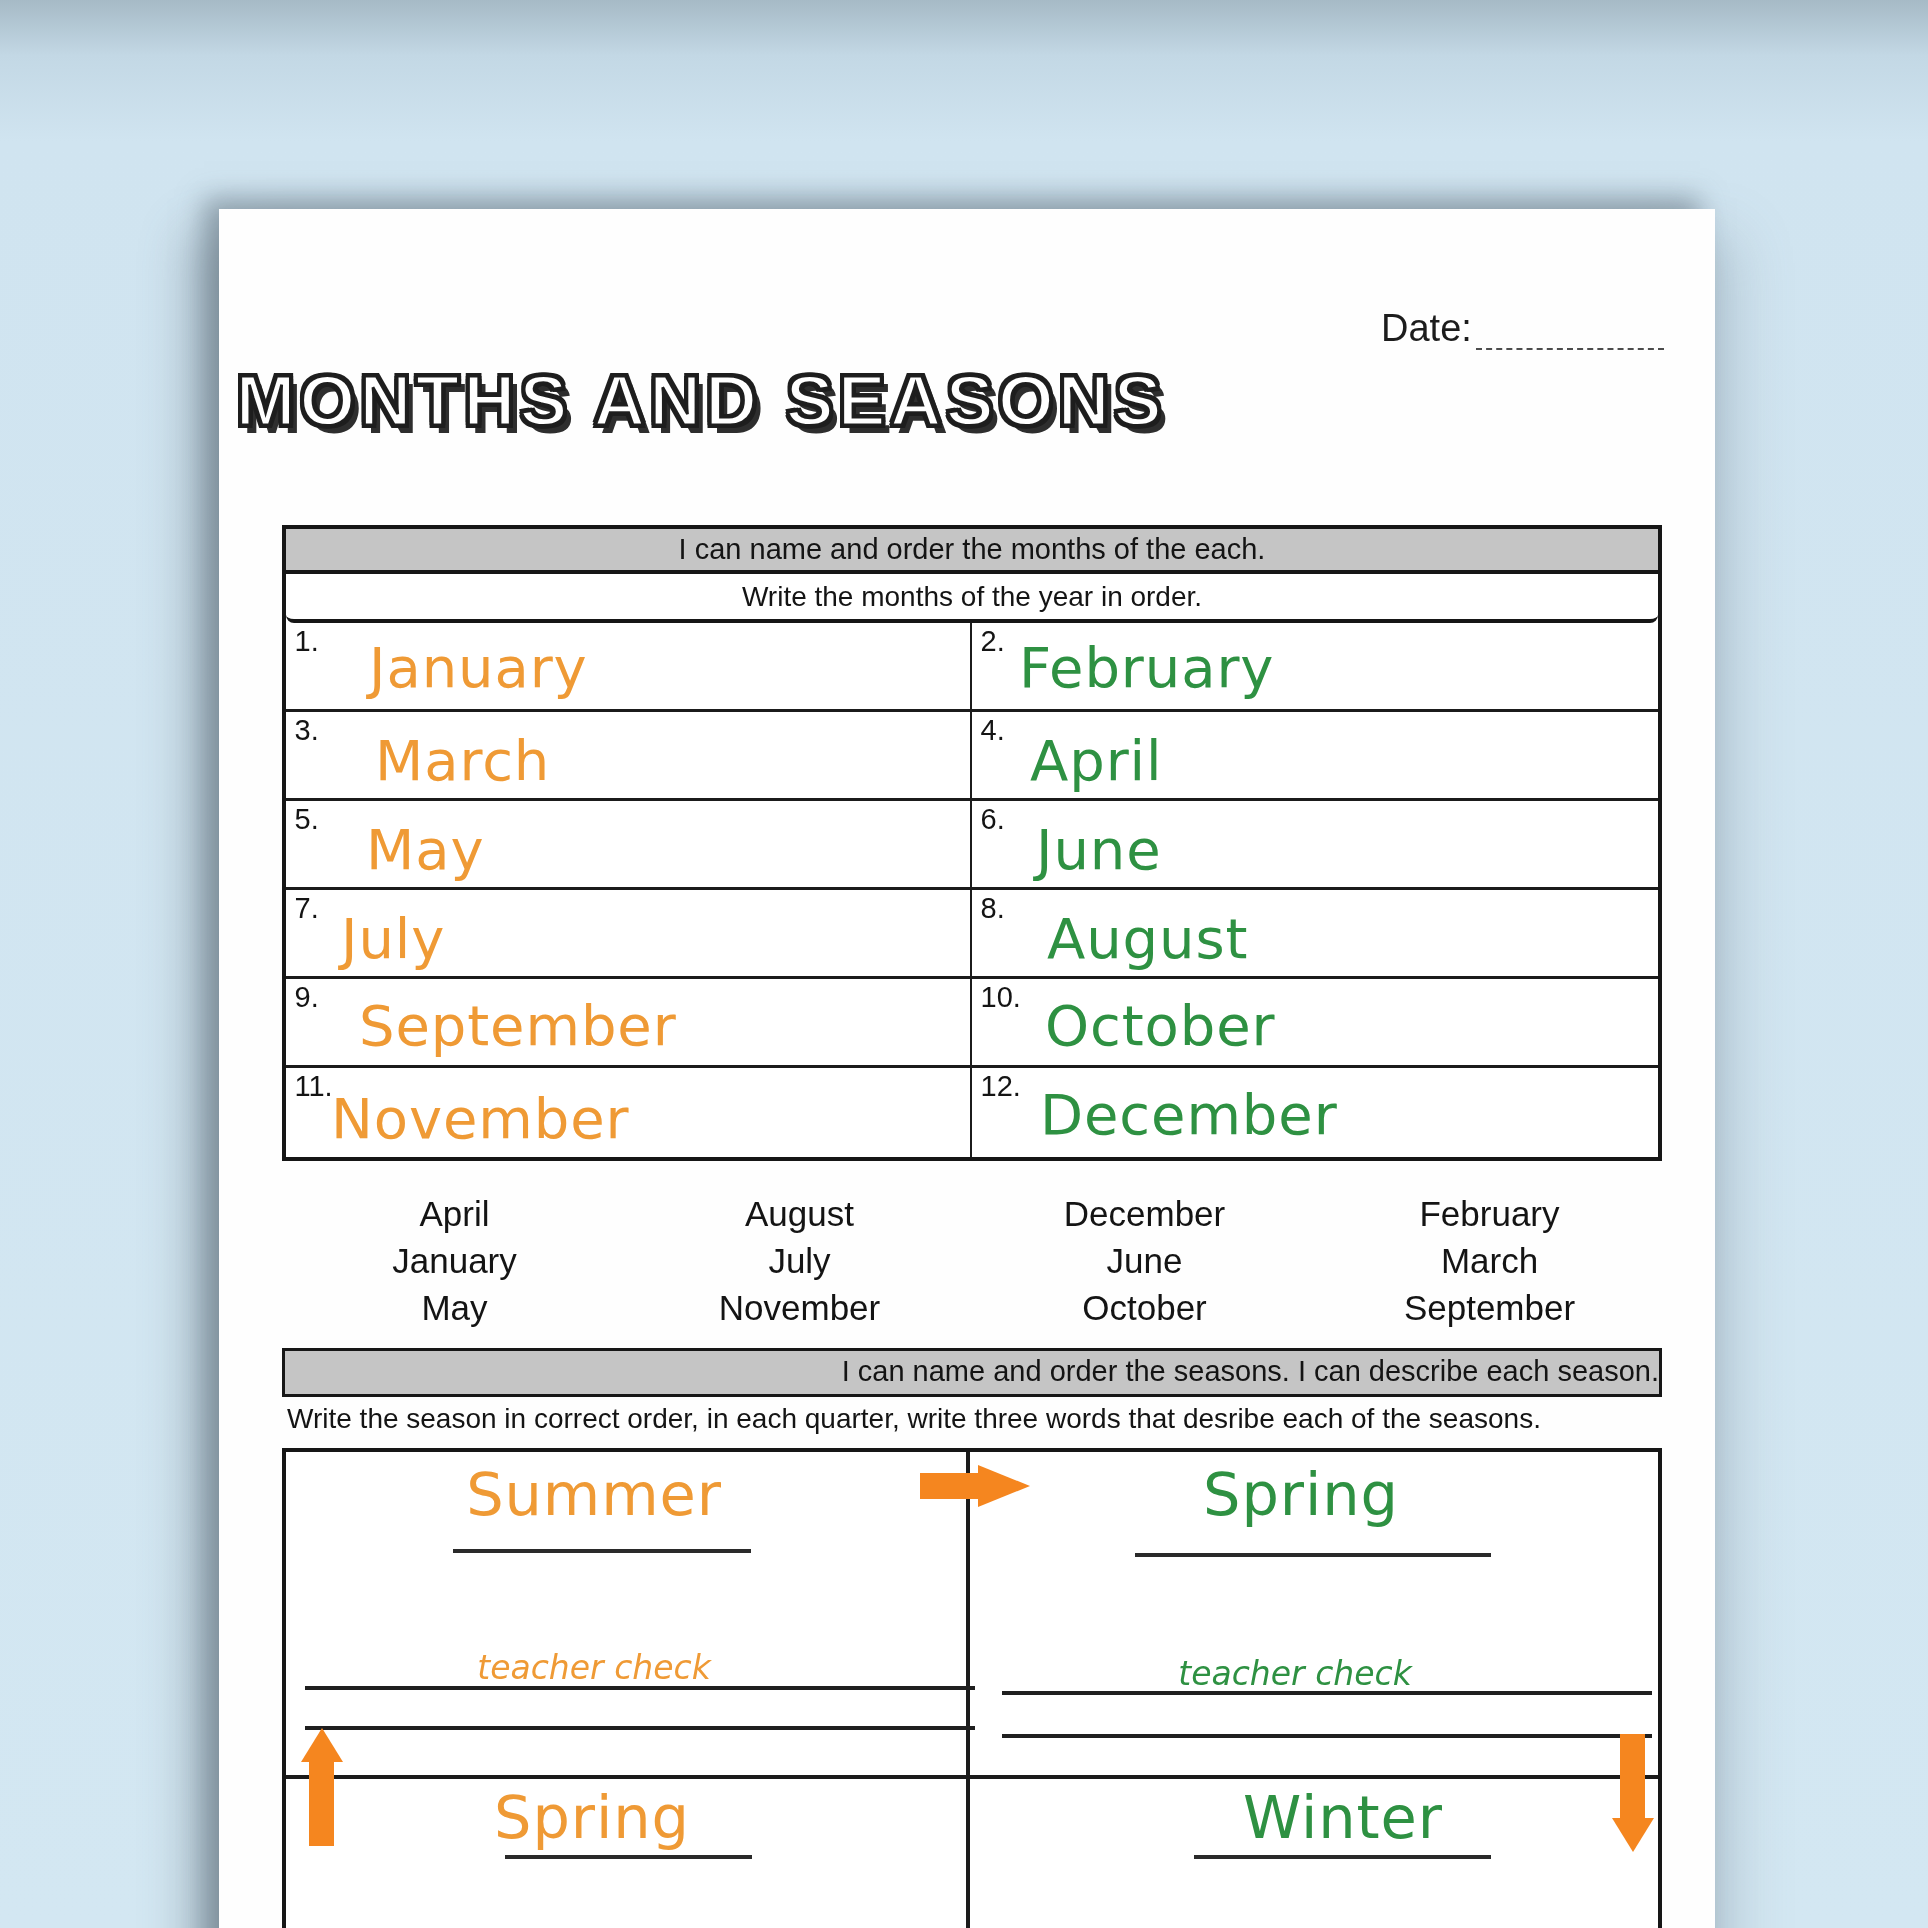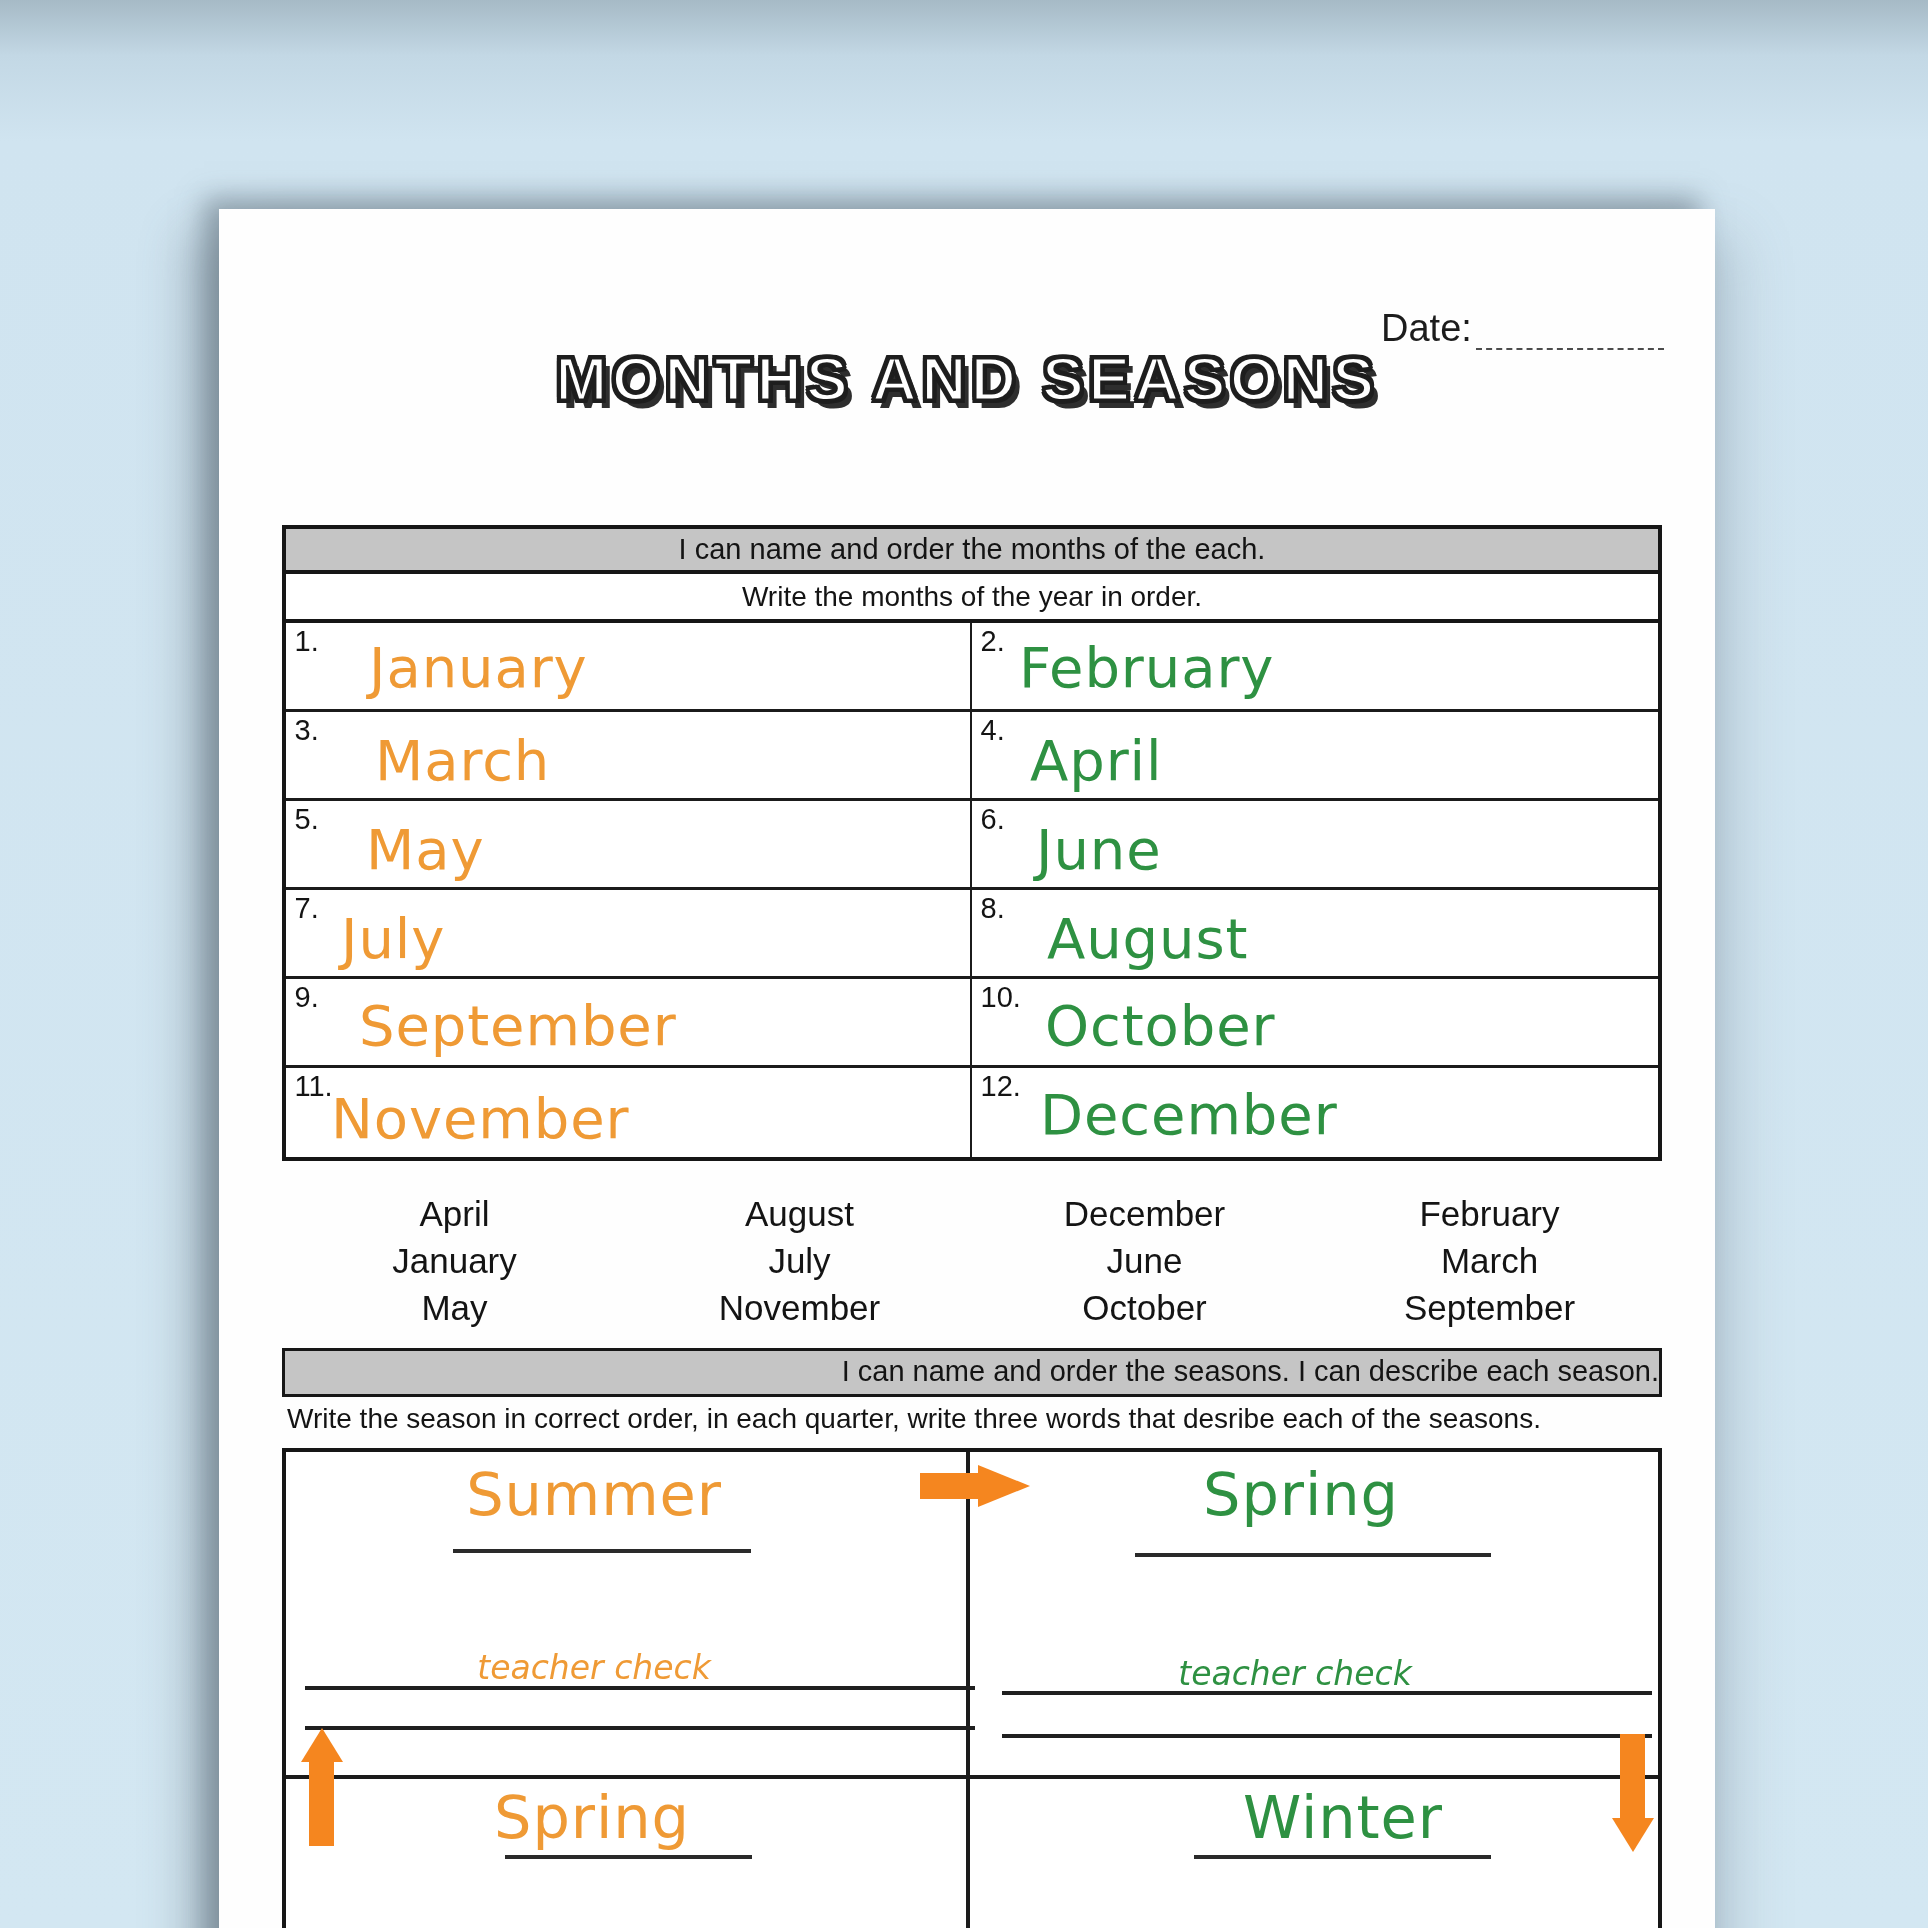--- a/index.html
+++ b/index.html
@@ -15,37 +15,37 @@
     box-shadow:-15px -11.3px 24.5px rgba(88,104,115,.5),-32px 21px 45px rgba(88,104,115,.32),21px 28px 52px rgba(110,130,145,.28);
   }
   
   .idline{position:absolute;top:62px;font-size:38px;color:#1c1c1c;display:flex;align-items:flex-end;}
   .idline .blank{display:inline-block;border-bottom:2.8px dashed #4c4c4c;height:38px;margin-left:3.8px;}
   .name-block{left:66px;}
   .name-block .blank{width:365px;}
   .date-block{left:1162px;margin-top:36px;}
   .date-block .blank{width:188px;}
   .sheet-title{
-    position:absolute;left:0;right:0;top:137px;margin:0;text-align:center;
-    font-size:62px;line-height:1.08;font-weight:700;letter-spacing:4.7px;
+    position:absolute;left:0;right:0;top:137px;margin:17px;
+    font-size:71px;line-height:1.08;font-weight:700;letter-spacing:4.7px;
     color:#ffffff;-webkit-text-stroke:2.8px #1e1e1e;
     text-shadow:
       -2.8px -2.8px 0 #1e1e1e,2.8px -2.8px 0 #1e1e1e,-2.8px 2.8px 0 #1e1e1e,2.8px 2.8px 0 #1e1e1e,
       -2.8px 0 0 #1e1e1e,2.8px 0 0 #1e1e1e,0 -2.8px 0 #1e1e1e,0 2.8px 0 #1e1e1e,
       6.6px 7.5px 0 #2e2e2e;
   }
   
   .months-table{
     position:absolute;left:63px;top:316px;width:1380px;
     border:4.7px solid #161616;background:#fff;box-sizing:border-box;
   }
   .band-gray{background:#c5c5c5;border-bottom:4.7px solid #161616;
     height:41px;line-height:41px;text-align:center;font-size:29px;color:#141414;}
   .band-white{background:#fff;border-bottom:4.7px solid #161616;
-    height:45px;line-height:45px;text-align:center;font-size:28px;color:#141414;}
+    height:45px;line-height:45px;text-align:center;font-size:28px;color:#141414;border-radius:8px;}
   .month-grid{display:grid;grid-template-columns:1fr 1fr;grid-auto-rows:89px;}
   .mcell{position:relative;box-sizing:border-box;border-bottom:3.8px solid #1b1b1b;}
   .mcell:nth-child(odd){border-right:2.8px solid #1b1b1b;}
   .mcell:nth-child(11),.mcell:nth-child(12){border-bottom:none;}
   .mnum{position:absolute;top:1.9px;left:8.5px;font-size:29px;color:#141414;}
   .mword{position:absolute;top:12.2px;font-size:56px;font-family:"DejaVu Sans",sans-serif;letter-spacing:0.9px;}
   .mcell:nth-child(odd) .mword{color:var(--orange);}
   .mcell:nth-child(even) .mword{color:var(--green);}
   .mcell:nth-child(1) .mword{left:83px;}
   .mcell:nth-child(2) .mword{left:47px;}

